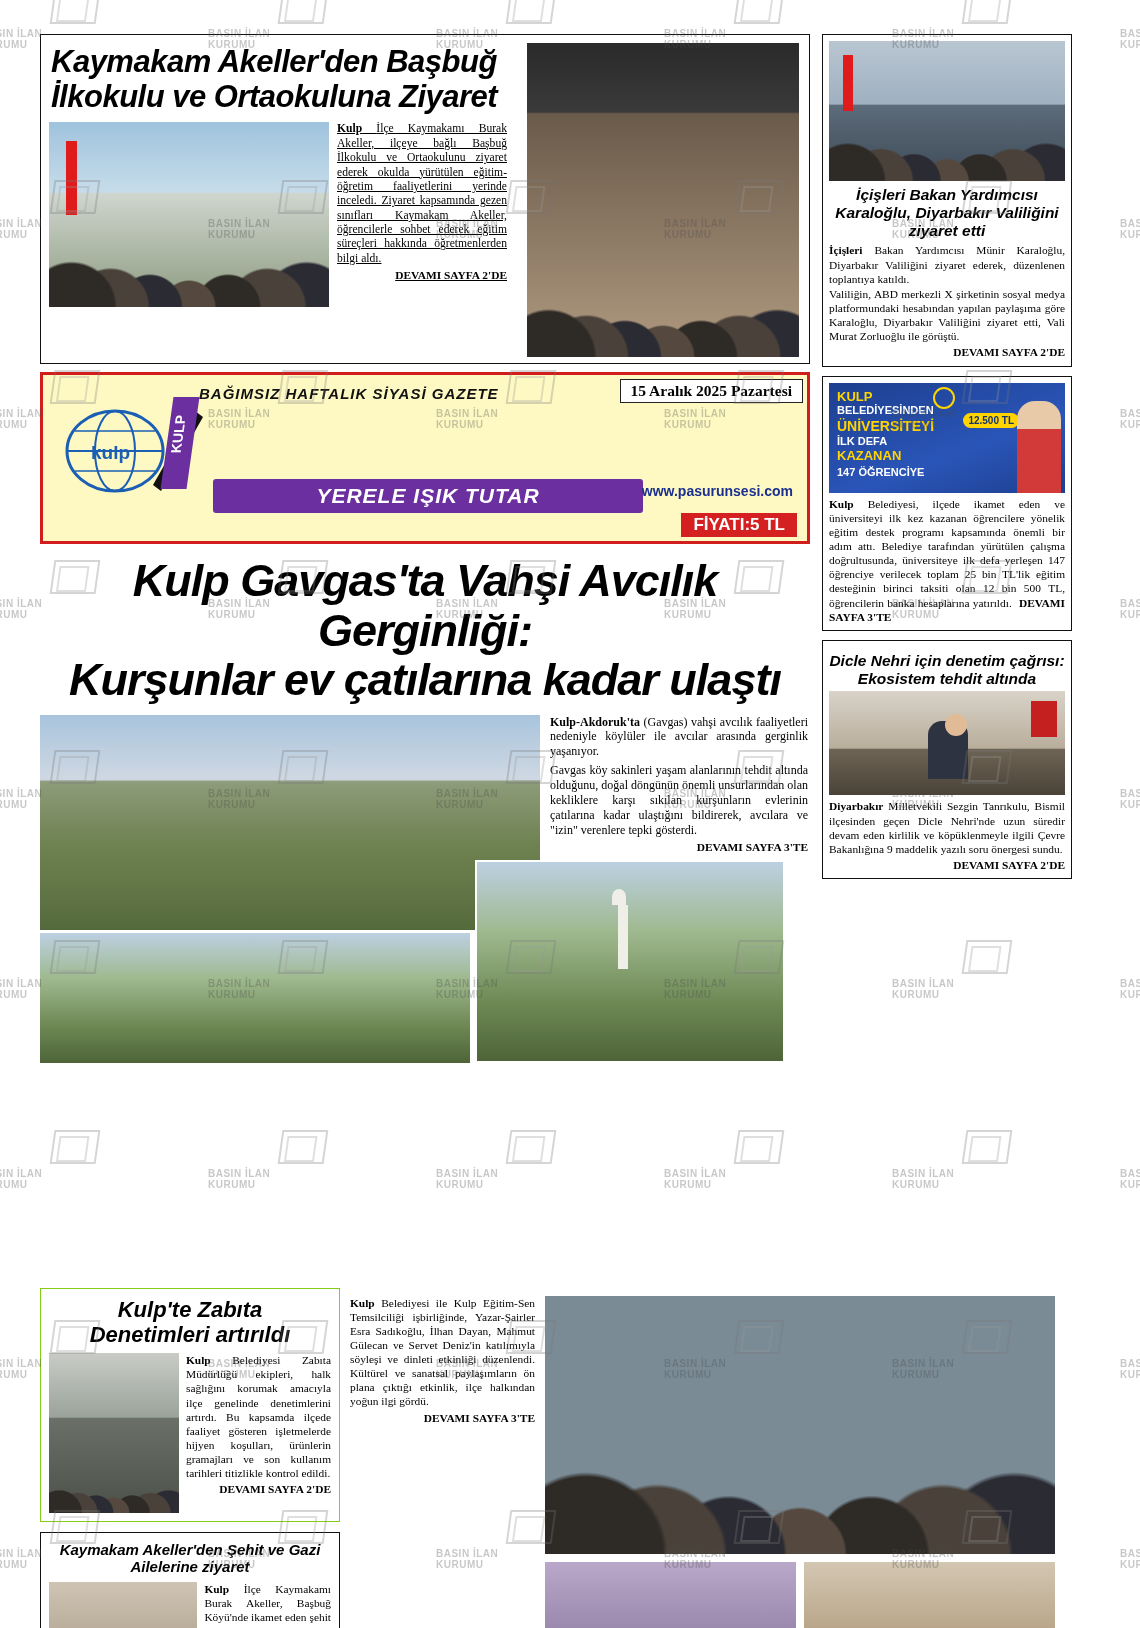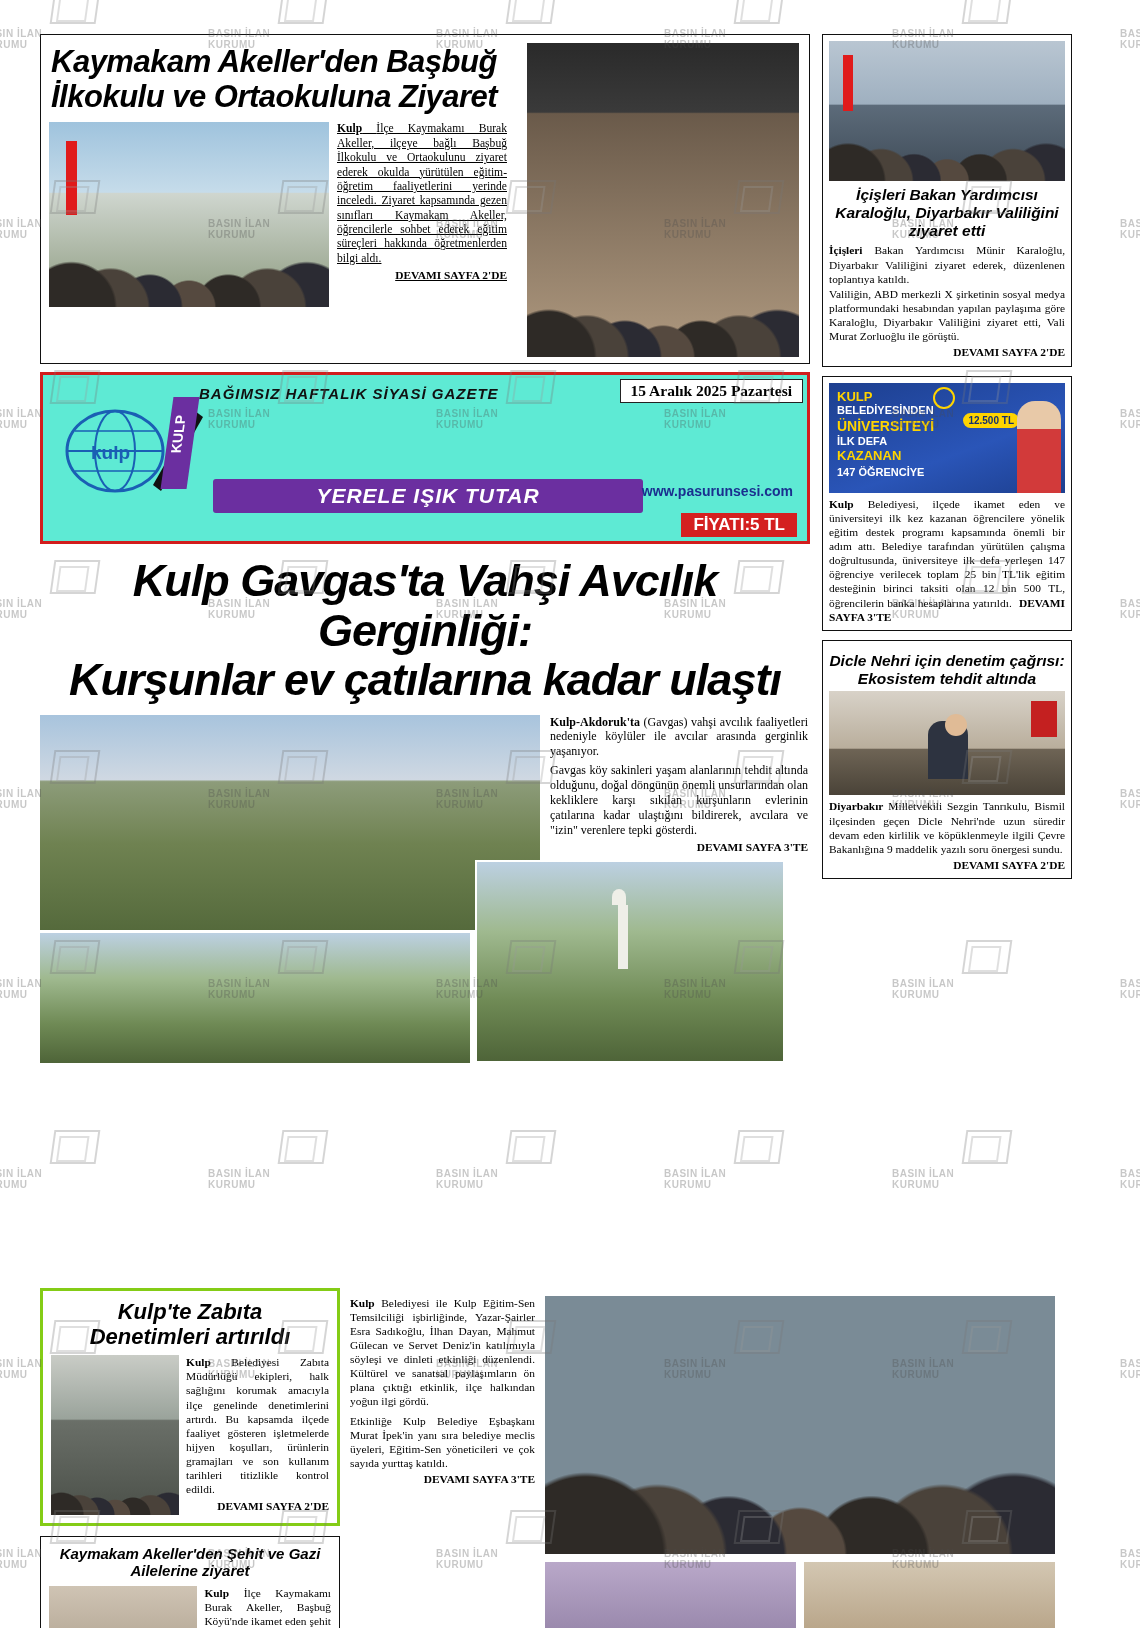--- a/index.html
+++ b/index.html
@@ -67,21 +67,21 @@
   .photo { background:#7a8b96; position:relative; overflow:hidden; }
   .col-text {
     font-size: 11.6px; text-align: justify; line-height: 1.24; color:#000;
   }
   .col-text b { font-weight:bold; }
   .devami { font-weight: bold; display:block; text-align:right; font-size:11.4px; margin-top:2px;}
 
   
   .masthead {
     margin-top: 8px; border: 3px solid #d21d1d; height: 172px;
-    position: relative; background: #5eead4; padding: 4px;
+    position: relative; background: #fef9c3; padding: 4px;
   }
   .mh-top { display:flex; justify-content:space-between; align-items:flex-start; }
   .mh-tag {
     font-family:"Liberation Sans", sans-serif; font-weight:bold; font-style:italic;
     font-size: 15px; letter-spacing:1px; color:#111; margin-left: 152px; margin-top:6px;
   }
   .mh-date {
     font-family:"Liberation Serif", serif; font-weight:bold; font-size:15.5px;
     border:1px solid #222; padding:2px 10px; background:#fff;
   }
@@ -132,21 +132,21 @@
 
   
   .bottom { display:flex; gap:10px; margin-top: 268px; }
   .bot-left { width: 300px; }
   .bot-right { width: 718px; }
   .sec-title {
     font-family:"Liberation Sans", sans-serif; font-weight:bold; font-style:italic;
     text-align:center; line-height:1.15;
   }
 
-  .zabita { border:3px solid #84cc16; padding:8px; }
+  .zabita { border:1px solid #84cc16; padding:8px; }
   .zabita .sec-title { font-size:22px; }
   .zabita-body { display:flex; gap:7px; margin-top:6px; }
 
   .sehit { border:1px solid #111; padding:8px; margin-top:10px; }
   .sehit .sec-title { font-size:15px;text-align:center; }
   .sehit-body { display:flex; gap:7px; margin-top:6px;}
 
   .soylesi .sec-title { font-size:26.5px; text-align:center; }
   .soylesi-body { display:flex; gap:10px; margin-top:8px; }
 
@@ -310,21 +310,20 @@
               </div>
             </div>
           </div>
         </div>
 
         <div class="bot-right soylesi">
           <div class="soylesi-body">
             <div class="col-text" style="width:185px;font-size:11.4px;">
               <b>Kulp</b>
               <span>Belediyesi ile Kulp Eğitim-Sen Temsilciliği işbirliğinde, Yazar-Şairler Esra Sadıkoğlu, İlhan Dayan, Mahmut Gülecan ve Servet Deniz'in katılımıyla söyleşi ve dinleti etkinliği düzenlendi. Kültürel ve sanatsal paylaşımların ön plana çıktığı etkinlik, ilçe halkından yoğun ilgi gördü.</span>
-              <div style="margin-top:5px;">Etkinliğe Kulp Belediye Eşbaşkanı Murat İpek'in yanı sıra belediye meclis üyeleri, Eğitim-Sen yöneticileri ve çok sayıda yurttaş katıldı.</div>
               <span class="devami">DEVAMI SAYFA 3'TE</span>
             </div>
             <div style="width:510px;">
               <div class="photo ph-audience ph-people" style="width:510px;height:258px;"></div>
               <div style="display:flex;gap:8px;margin-top:8px;">
                 <div class="photo ph-panel ph-people" style="width:251px;height:228px;"></div>
                 <div class="photo ph-panel2 ph-people" style="width:251px;height:228px;position:relative;">
                   
                 </div>
               </div>

